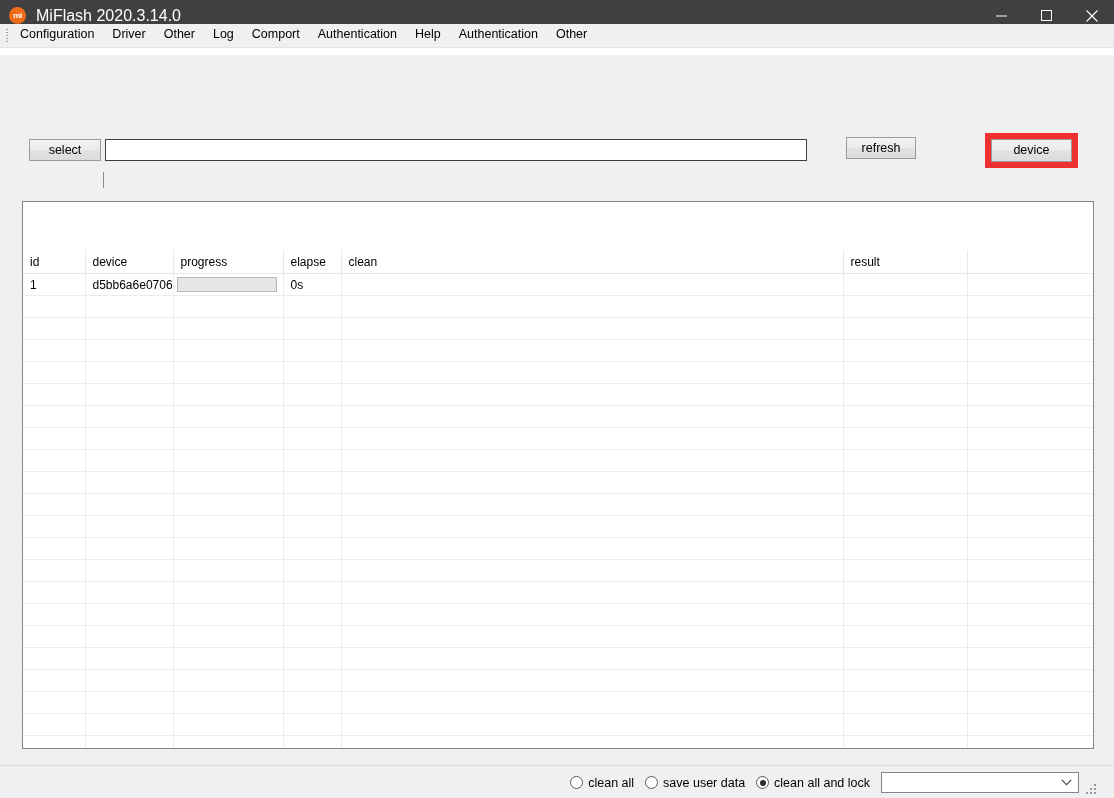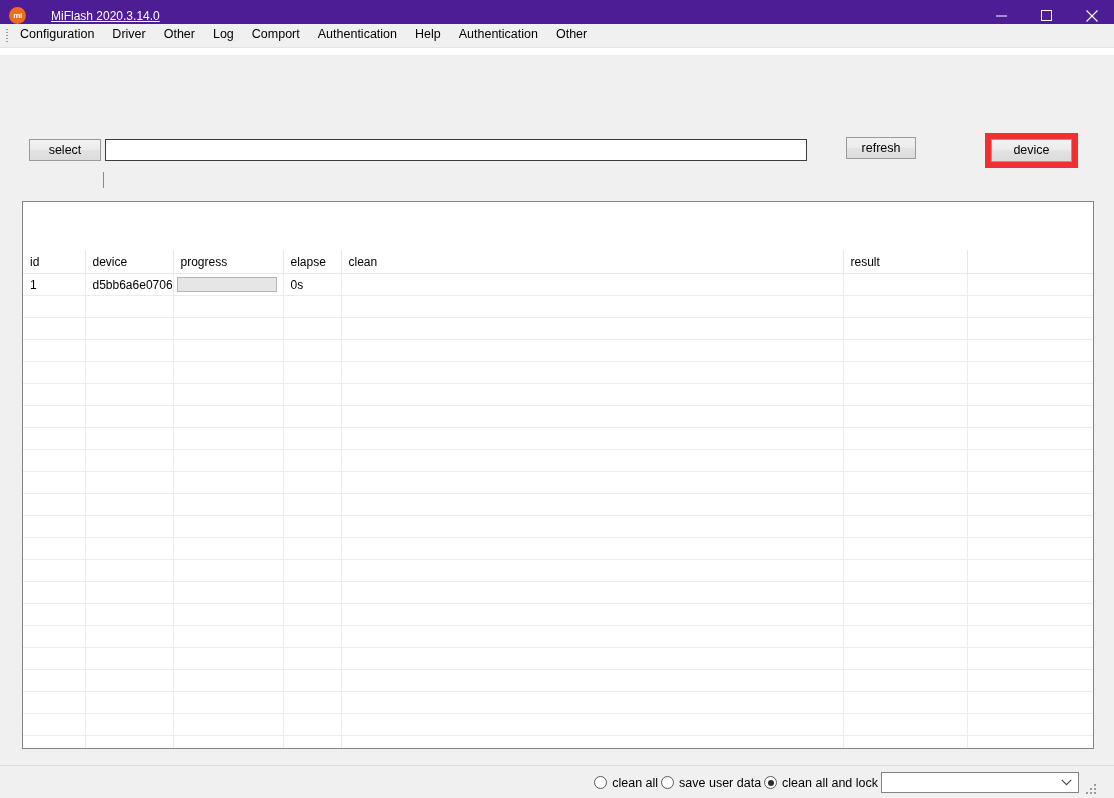--- a/index.html
+++ b/index.html
@@ -15,45 +15,44 @@
     color: #000000;
     overflow: hidden;
     position: relative;
   }
 
   
   .titlebar {
     position: absolute;
     left: 0; top: 0;
     width: 1114px; height: 31px;
-    background: #4c1d95;
+    background: #404040;
     display: flex;
     align-items: center;
   }
   .app-icon {
     width: 17px; height: 17px;
     border-radius: 50%;
     background: #ef6c1a;
     margin-left: 9px;
     display: flex;
     align-items: center;
     justify-content: center;
     color: #ffffff;
     font-size: 8px;
     font-weight: bold;
     letter-spacing: -0.5px;
     line-height: 1;
     flex: none;
   }
   .app-title {
     color: #ffffff;
-    font-size: 12px;
-    margin-left: 25px;
+    font-size: 16px;
+    margin-left: 10px;
     white-space: nowrap;
-    text-decoration: underline;
   }
   .winbtns {
     position: absolute;
     right: 0; top: 0;
     height: 31px;
     display: flex;
   }
   .winbtn {
     width: 45px; height: 31px;
     display: flex;
@@ -226,21 +225,21 @@
     position: absolute;
     right: 16px; top: 0;
     height: 33px;
     display: flex;
     align-items: center;
     gap: 0;
   }
   .radio-opt {
     display: flex;
     align-items: center;
-    margin-right: 3px;
+    margin-right: 11px;
     cursor: default;
     white-space: nowrap;
     font-size: 12.5px;
   }
   .radio-dot {
     width: 13px; height: 13px;
     border-radius: 50%;
     border: 1px solid #5a5a5a;
     background: #ffffff;
     box-sizing: border-box;

